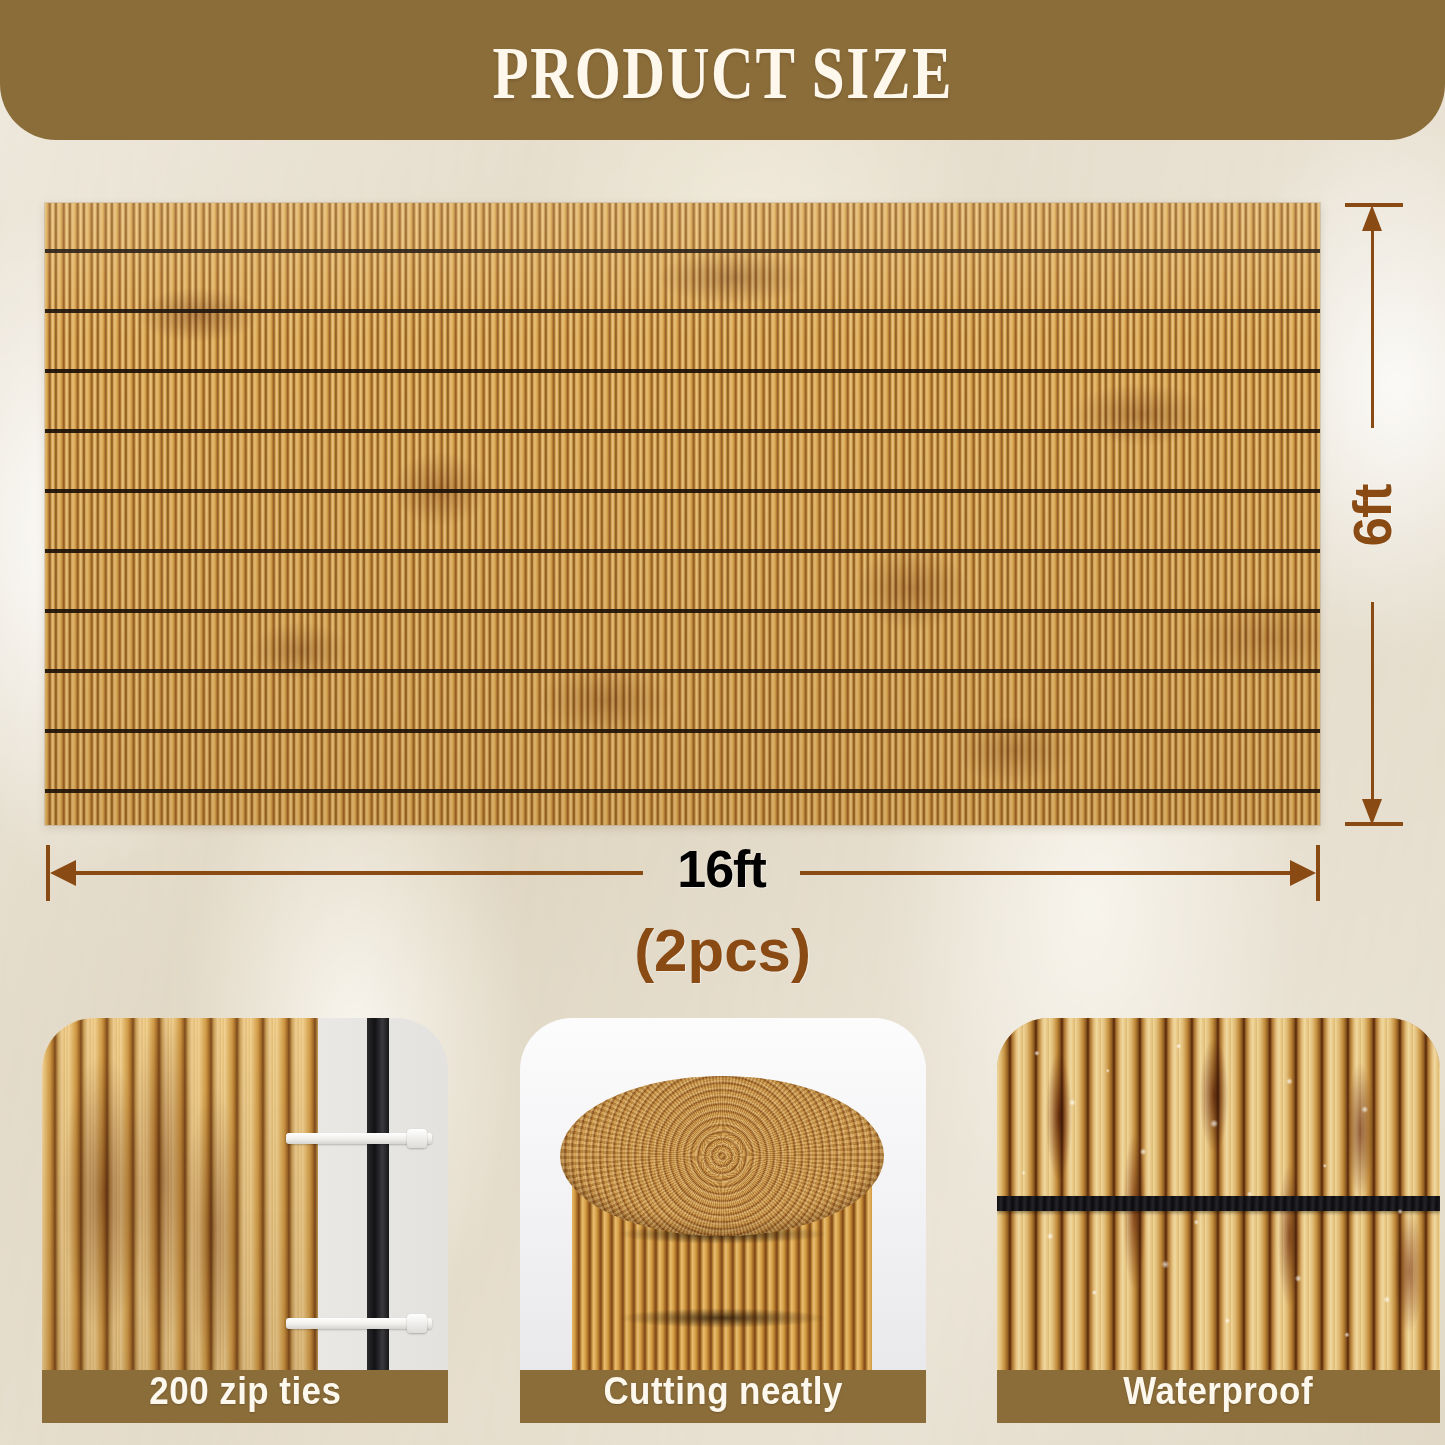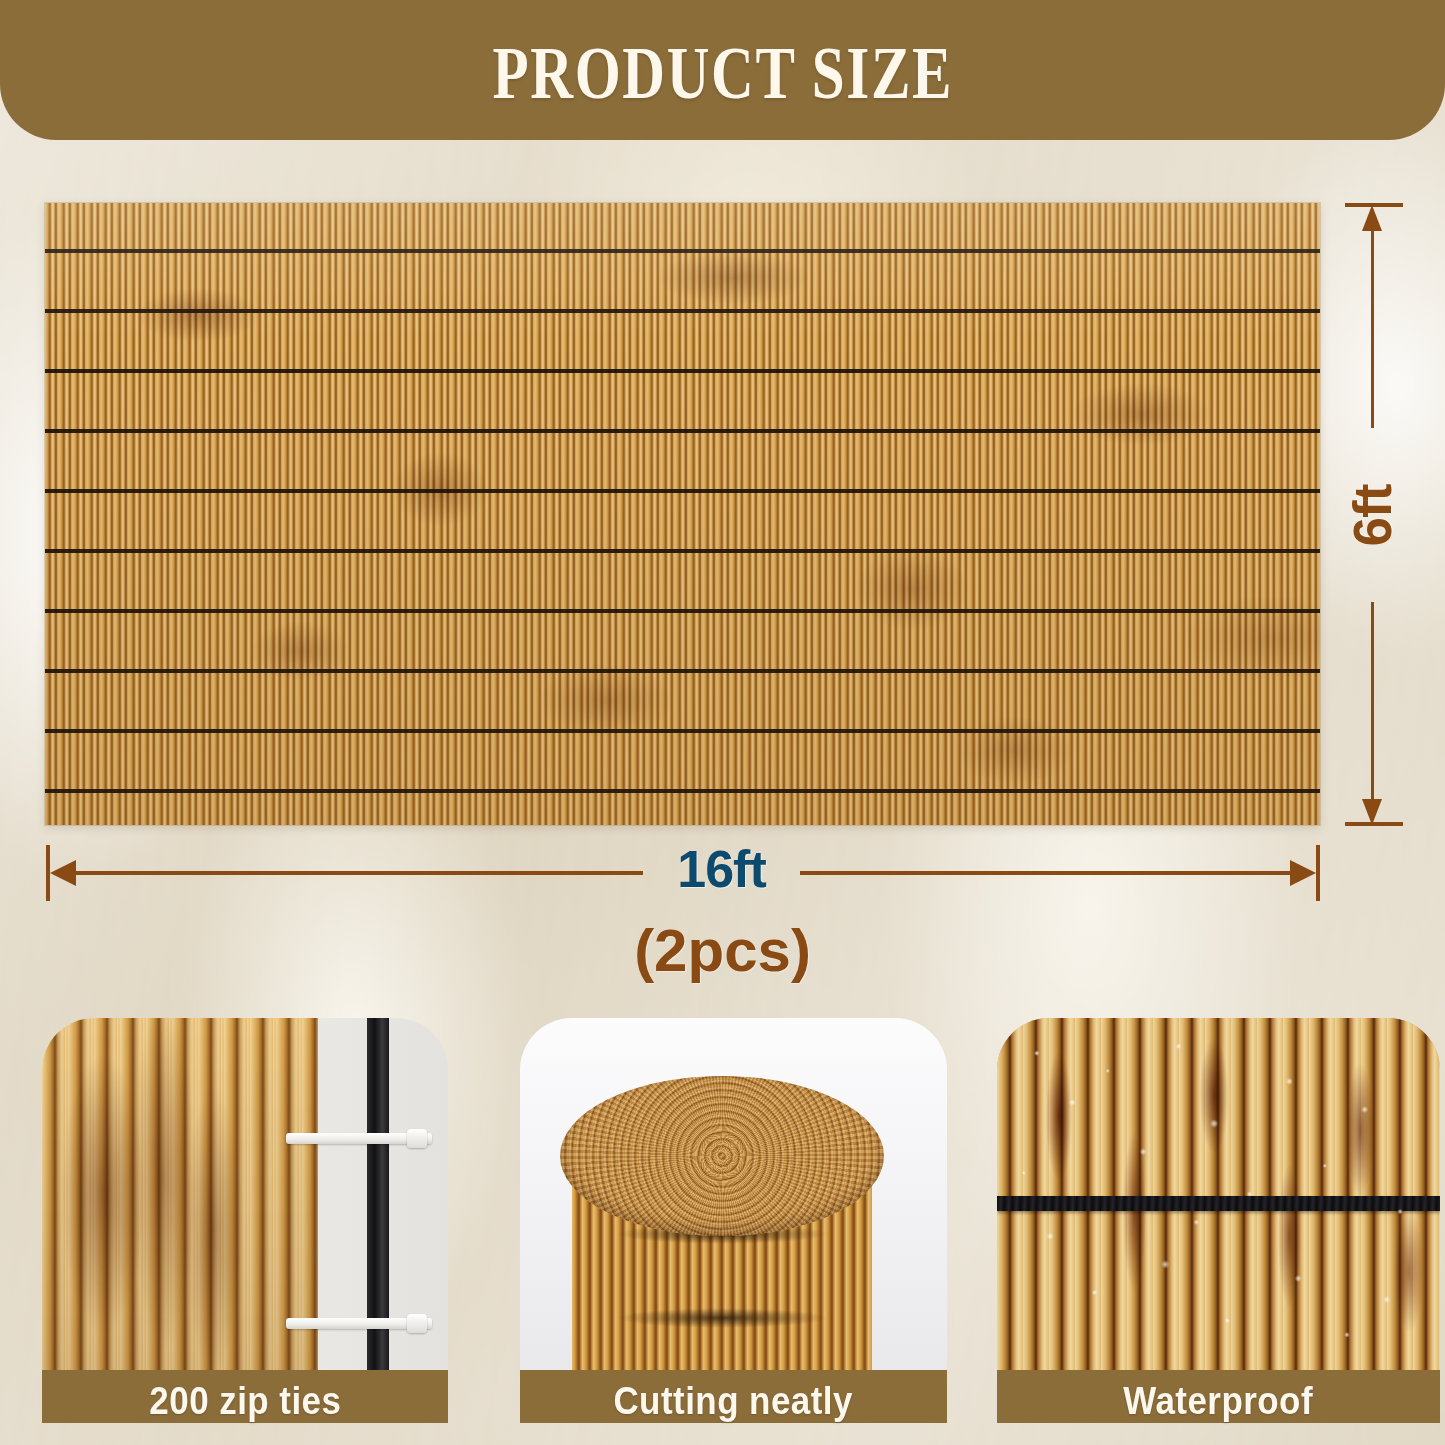--- a/index.html
+++ b/index.html
@@ -200,21 +200,21 @@
     width: 0; height: 0;
     border-top: 13px solid transparent;
     border-bottom: 13px solid transparent;
     border-left: 26px solid #8a4a14;
   }
   .h-label {
     position: absolute;
     left: 643px; top: 839px;
     width: 157px; text-align: center;
     font-size: 52px; font-weight: 700;
-    color: #0c4a6e;
+    color: #000000;
     letter-spacing: -1px;
     text-shadow: 1px 1px 0 rgba(255,255,255,.5);
   }
 
   
   .pcs-label {
     position: absolute;
     left: 0; top: 916px;
     width: 1445px;
     text-align: center;
@@ -227,40 +227,40 @@
 
   
   .panel {
     position: absolute;
     top: 1018px;
     width: 406px;
     height: 427px;
     overflow: hidden;
   }
   .panel-1 { left: 42px; }
-  .panel-2 { left: 520px; padding-left: 21px; }
+  .panel-2 { left: 520px; }
   .panel-3 { left: 997px; padding-left: 37px; }
 
   .panel-img {
     position: absolute;
     left: 0; top: 0;
     width: 100%;
     height: 352px;
     border-top-left-radius: 52px;
     border-top-right-radius: 52px;
     overflow: hidden;
   }
   .panel-caption {
     position: absolute;
     left: 0; top: 352px;
     width: 100%;
     height: 53px;
     background: #8b6d3a;
     display: flex;
-    align-items: flex-end;
+    align-items: flex-start;
     justify-content: center;
   }
   .panel-caption span {
     color: #fdf8ee;
     font-size: 38px;
     font-weight: 700;
     letter-spacing: .5px;
     transform: scaleX(0.92);
     white-space: nowrap;
     text-shadow: 0 1px 2px rgba(70,50,20,.35);

